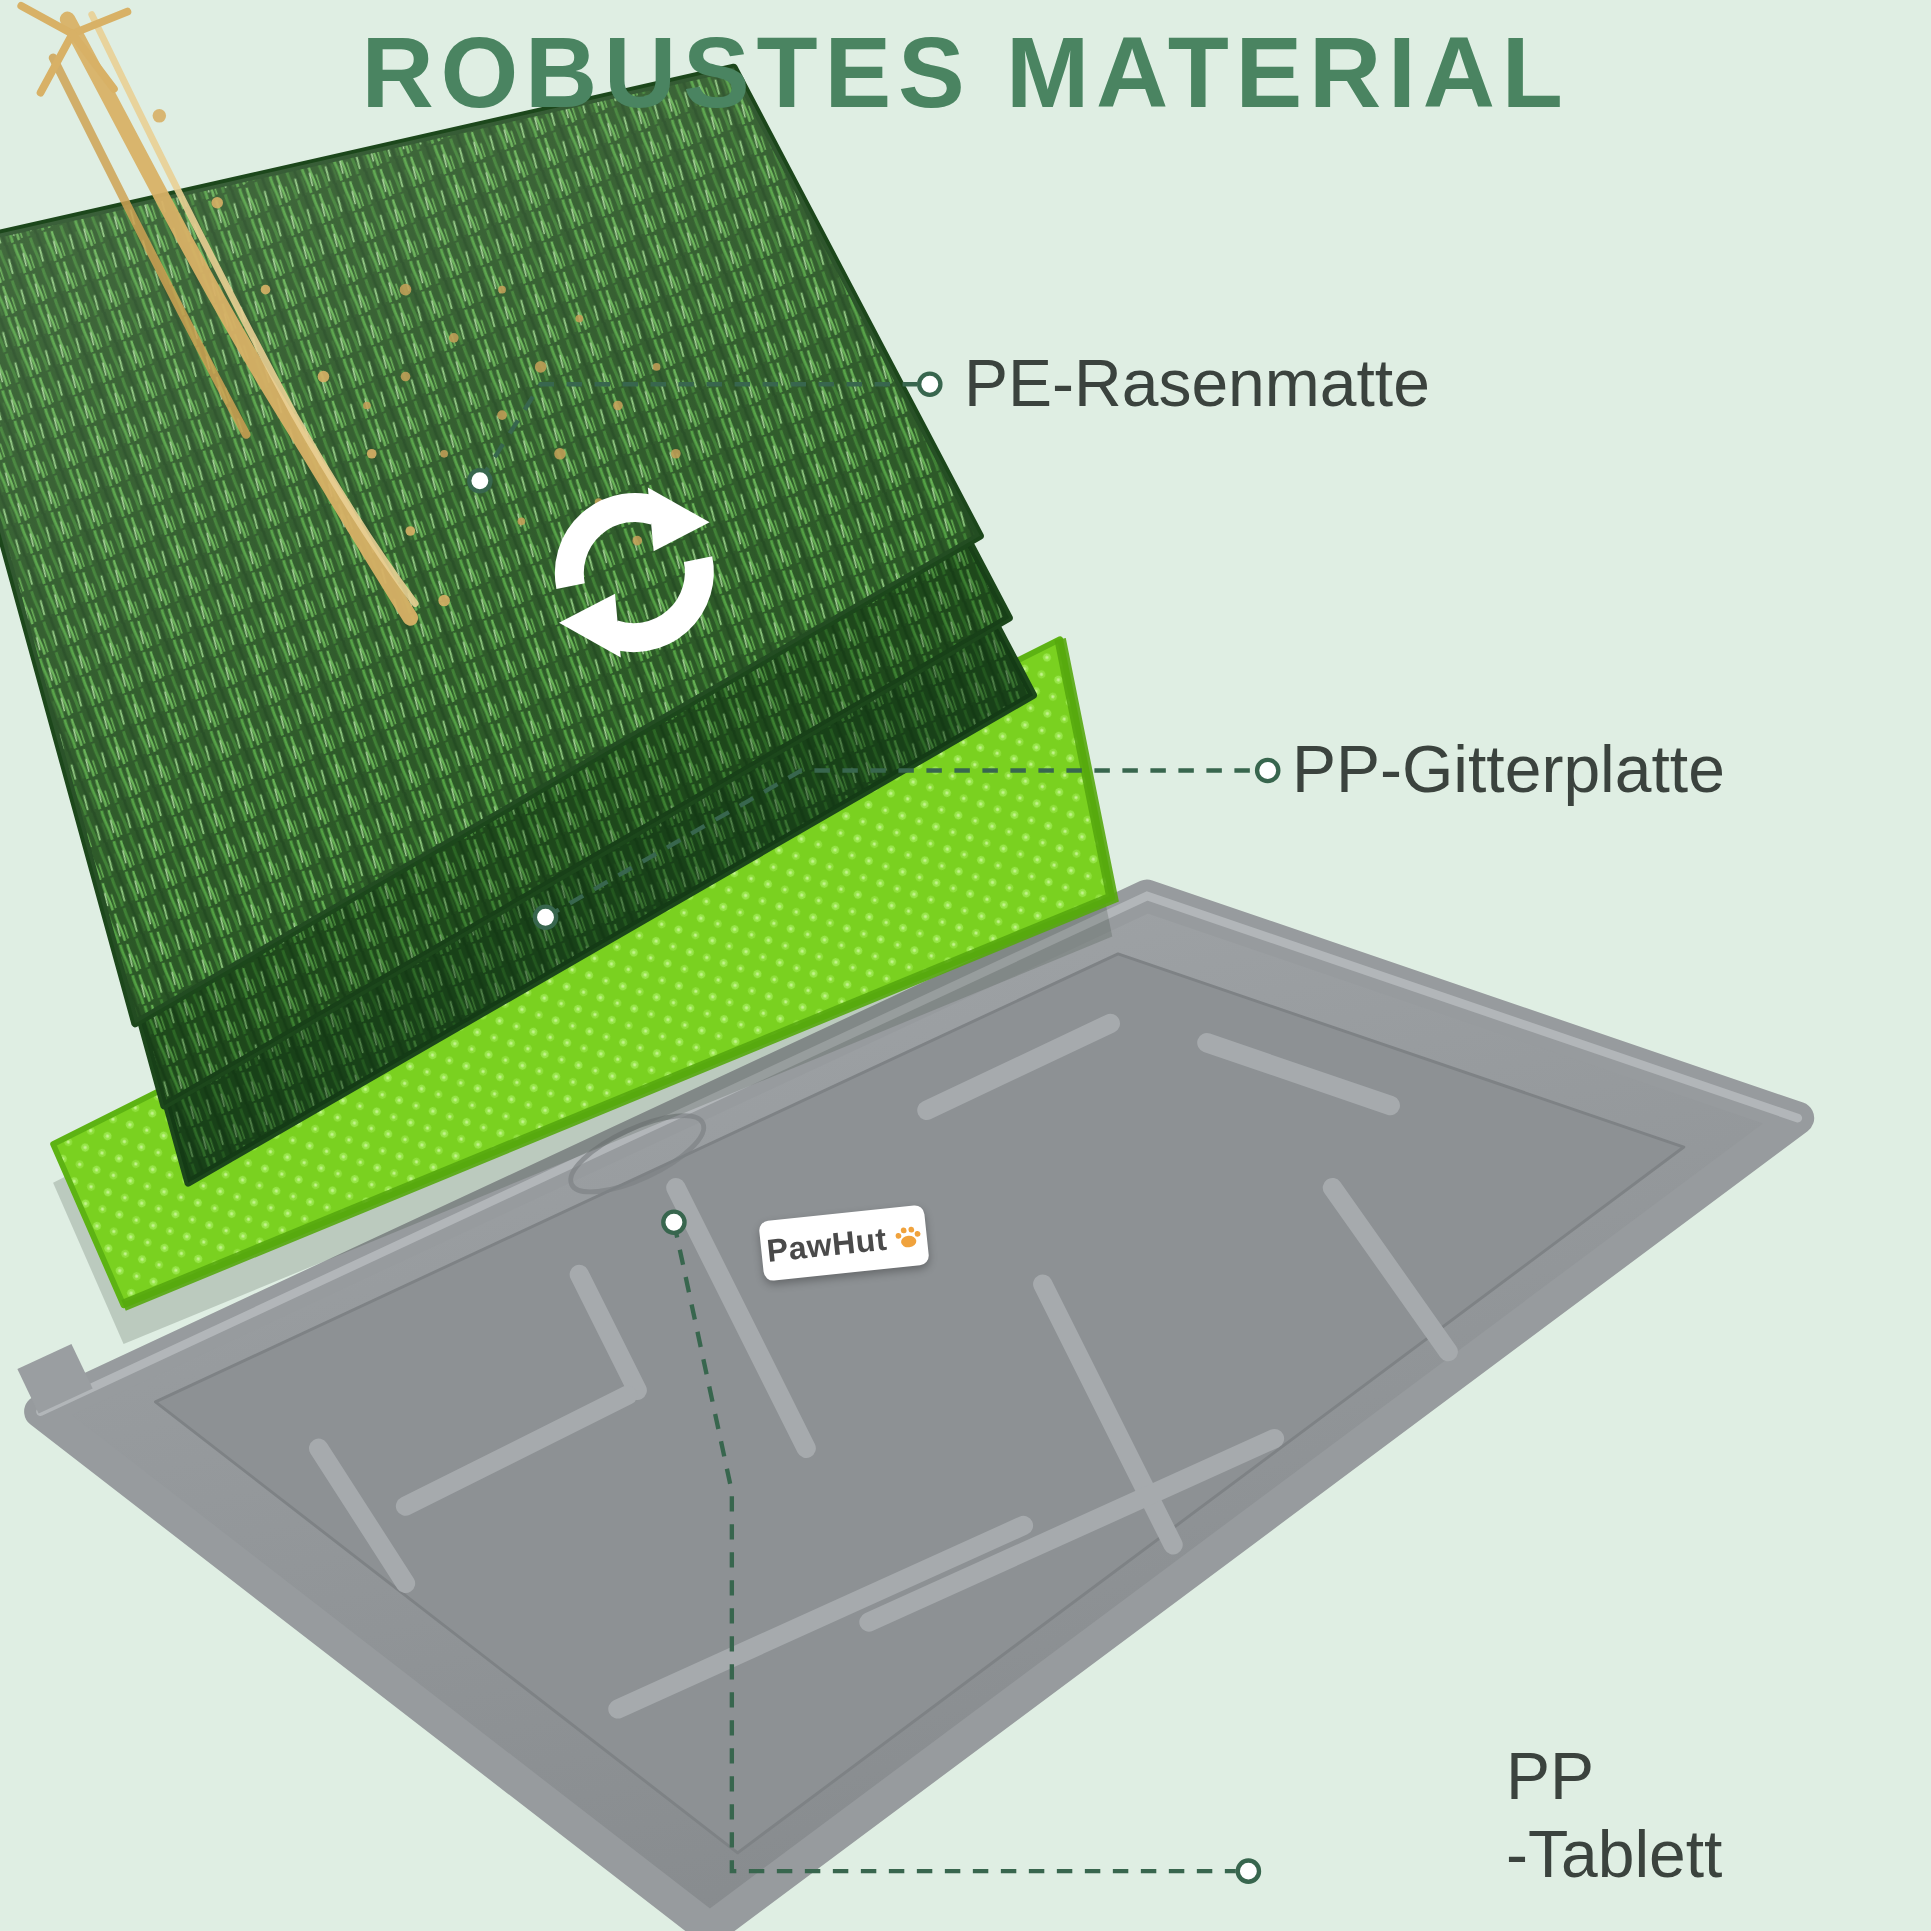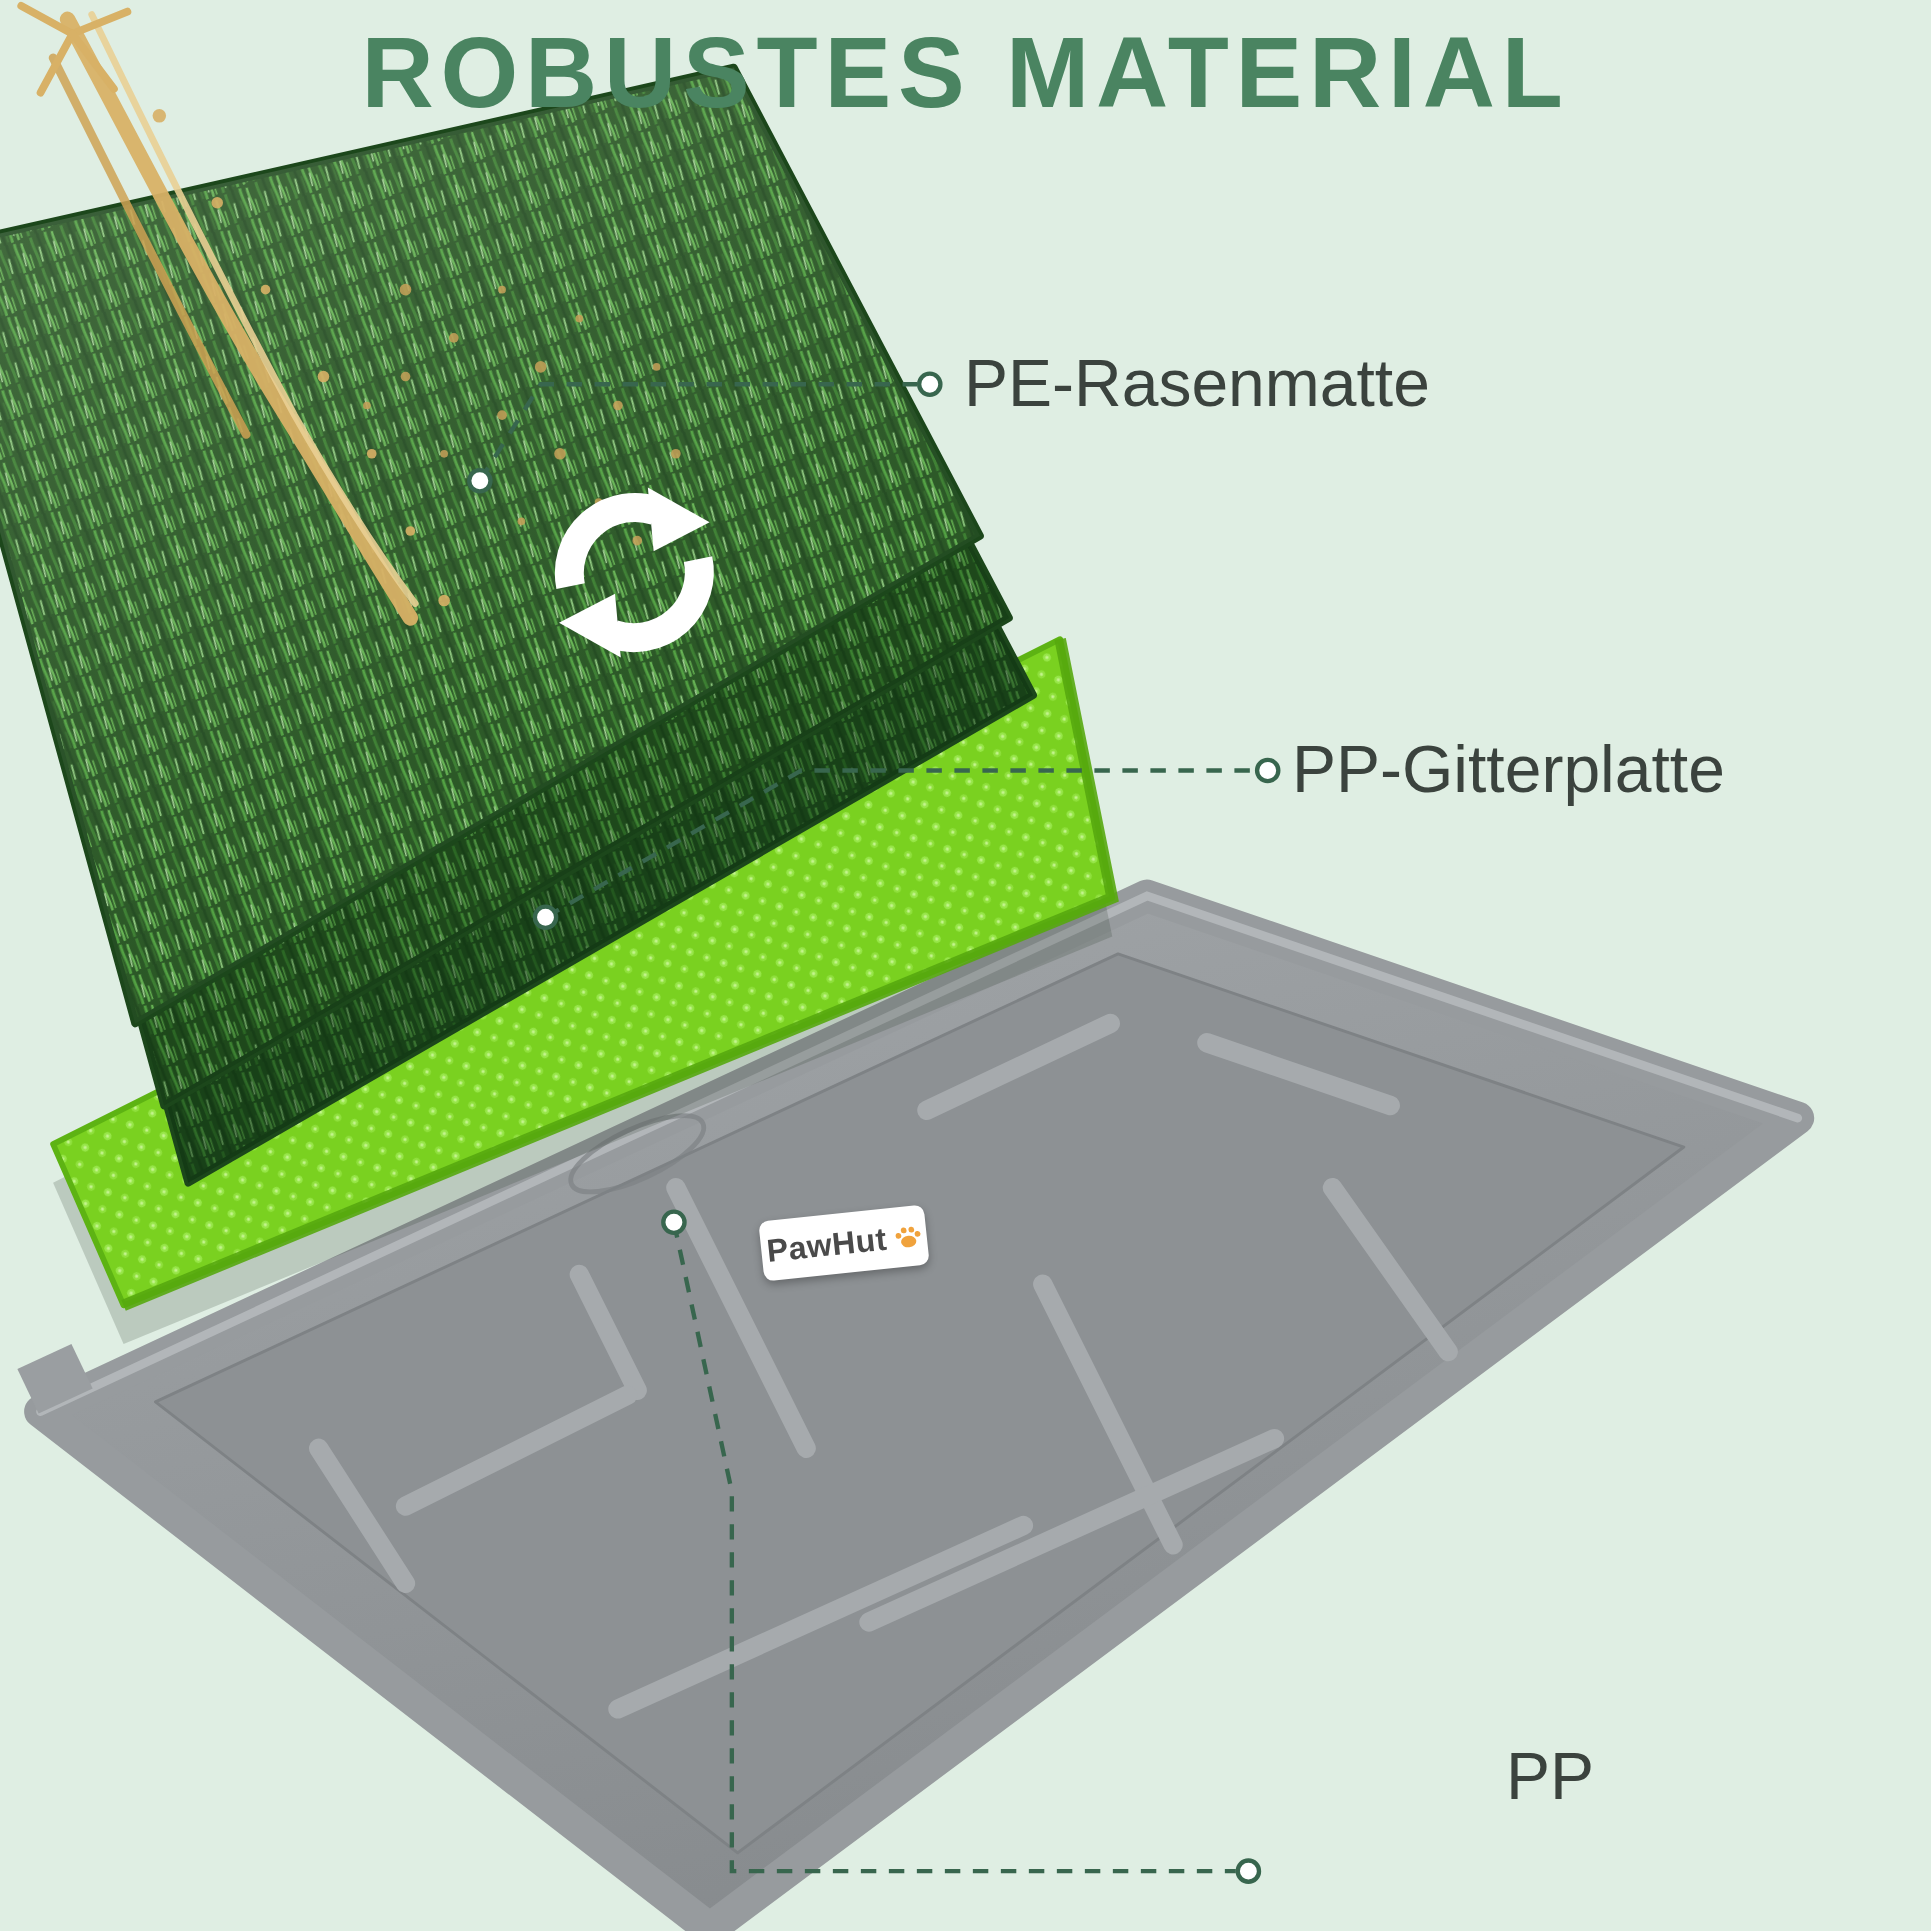--- a/index.html
+++ b/index.html
@@ -155,20 +155,21 @@
       </g>
     </g>
   </svg>
 
   <div class="title">ROBUSTES MATERIAL</div>
 
   <div class="callout grid">PP-Gitterplatte</div>
   <div class="callout grass">PE-Rasenmatte</div>
   <div class="callout tray">
     <div>PP</div>
+    <div>-Tablett</div>
   </div>
 
   <div class="badge">
     <span class="brand-text">PawHut</span>
     <svg class="paw" viewBox="0 0 28 24">
       <ellipse cx="14" cy="17" rx="8" ry="6" fill="#f0a23c"></ellipse>
       <circle cx="4" cy="10" r="3" fill="#f0a23c"></circle>
       <circle cx="10" cy="5" r="3" fill="#f0a23c"></circle>
       <circle cx="18" cy="5" r="3" fill="#f0a23c"></circle>
       <circle cx="24" cy="10" r="3" fill="#f0a23c"></circle>

